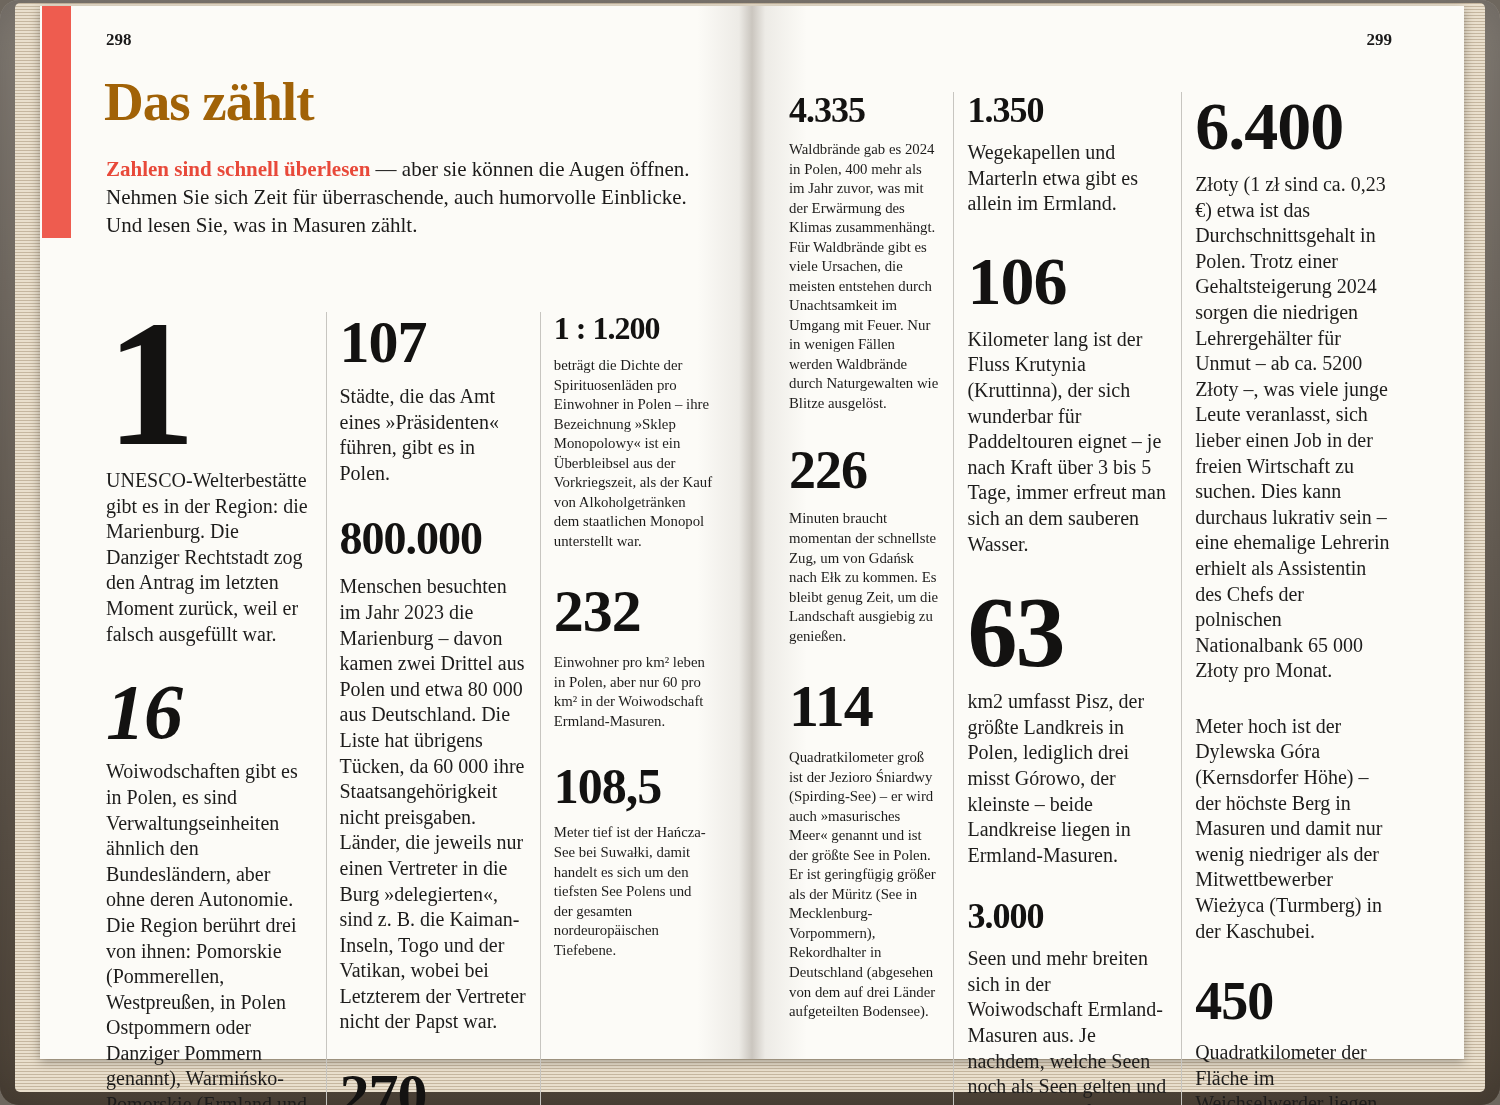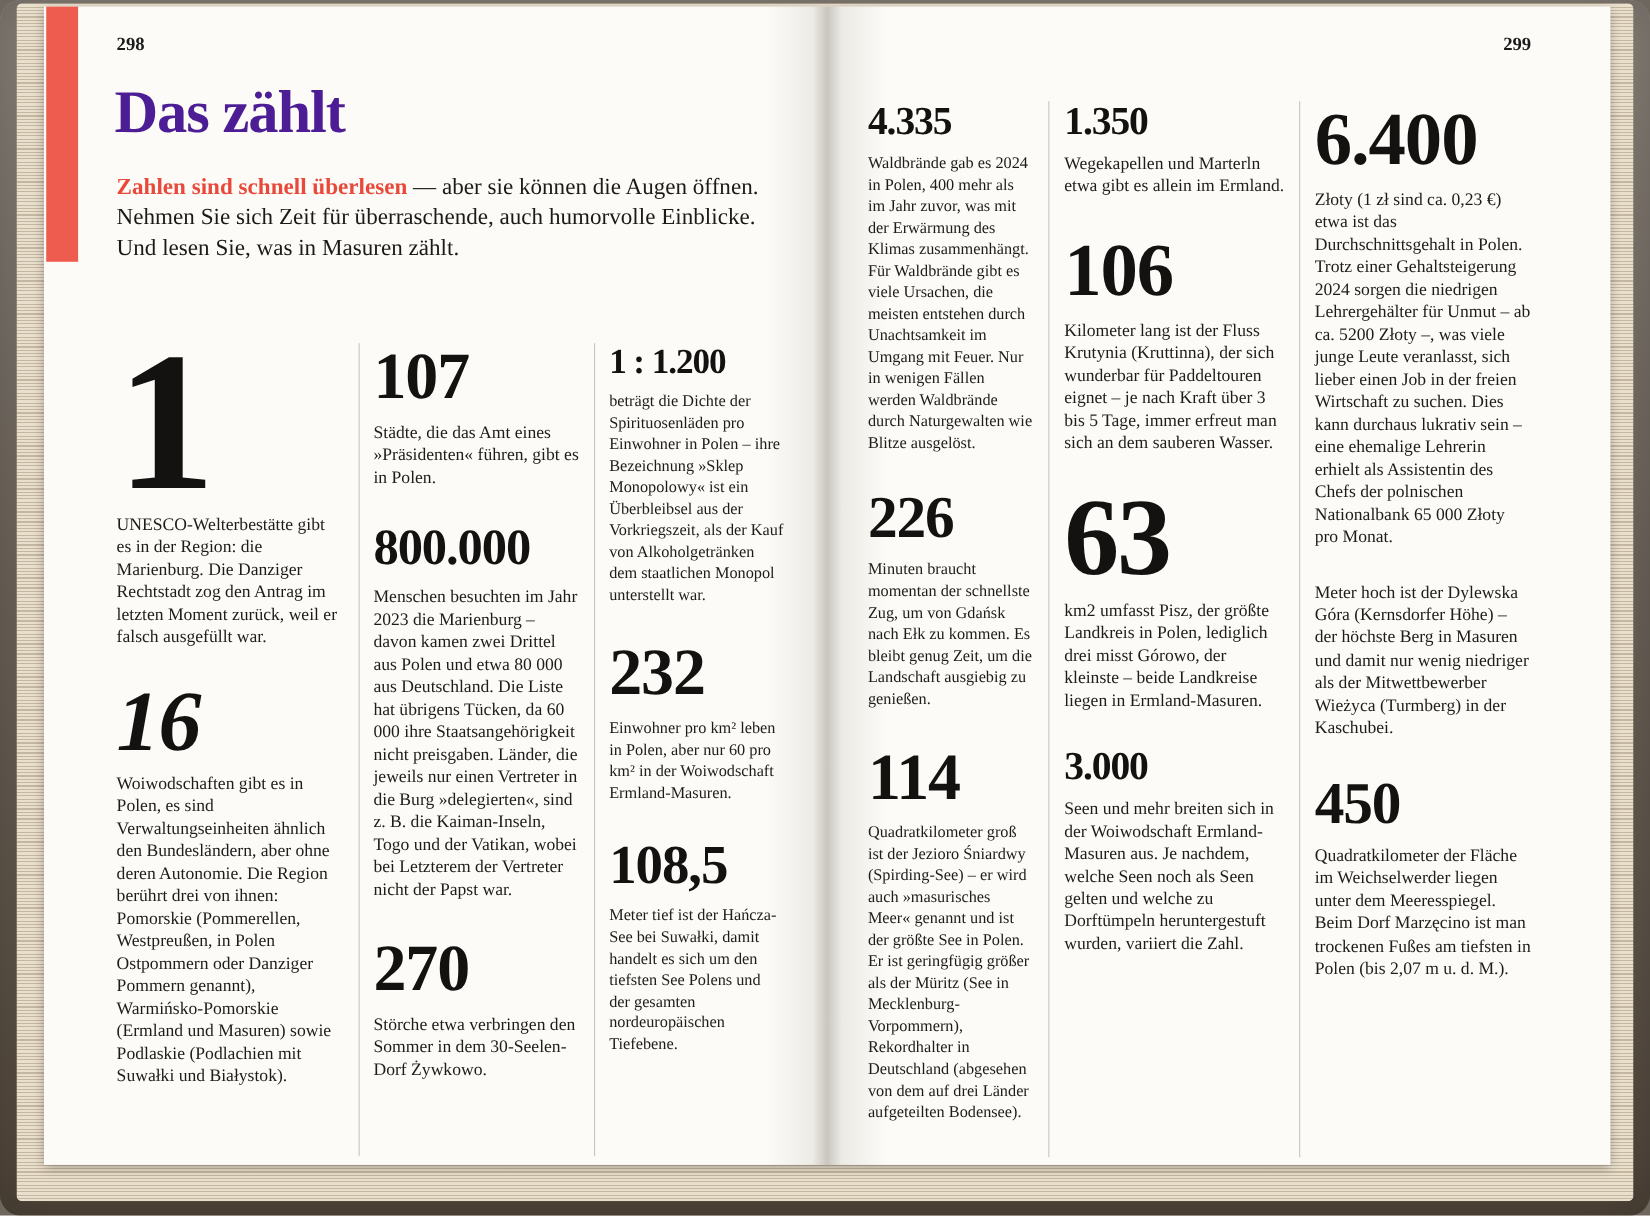--- a/index.html
+++ b/index.html
@@ -22,21 +22,21 @@
   .page { position:absolute; top:0; bottom:0; width:50%; }
   .page-left { left:0; } .page-right { right:0; }
 
   .pnum { position:absolute; top:24px; font-size:17px; font-weight:700; color:#1a1a1a; }
   .pnum-left { left:66px; } .pnum-right { right:72px; }
 
   .redbar { position:absolute; left:2px; top:0; width:29px; height:232px;
             background:var(--bar_red,#ee5c4f); }
 
   .title { position:absolute; left:64px; top:64px; font-size:55px; font-weight:700;
-           color:#4c1d95; letter-spacing:-1px; }
+           color:#a16207; letter-spacing:-1px; }
   .intro { position:absolute; left:66px; top:150px; width:598px; font-size:21px;
            line-height:1.33; color:#1b1a19; }
   .intro .lead { color:var(--accent_red,#e84a3a); font-weight:700; }
 
   .cols { position:absolute; display:grid; }
   .cols-left  { left:66px; top:306px; width:608px; bottom:8px; grid-template-columns:1.26fr 1.23fr 1fr; }
   .cols-right { left:37px; top:86px;  width:603px; bottom:8px; grid-template-columns:0.78fr 1.08fr 1fr; }
   .col { padding:0 13px; min-width:0; }
   .col:first-child { padding-left:0; }
   .col:last-child  { padding-right:0; }
@@ -48,21 +48,21 @@
   .n-100{ font-size:100px; line-height:.9; letter-spacing:-2px; }
   .n-78 { font-size:78px; line-height:.9;font-style:italic; }
   .n-68 { font-size:68px; }
   .n-60 { font-size:60px; }
   .n-54 { font-size:54px; }
   .n-50 { font-size:50px; }
   .n-46 { font-size:46px; }
   .n-36 { font-size:36px; }
   .n-32 { font-size:32px; }
 
-  .txt { font-size:16px; line-height:1.28; color:#1d1c1b; hyphens:auto; -webkit-hyphens:auto; overflow-wrap:break-word; }
+  .txt { font-size:20px; line-height:1.28; color:#1d1c1b; hyphens:auto; -webkit-hyphens:auto; overflow-wrap:break-word; }
   .col.small .txt { font-size:14.8px; line-height:1.32; }
 </style>
 </head>
 <body>
 
 <div class="scene">
   <div class="cover"></div>
   <div class="stack"></div>
   <div class="spread">
 

